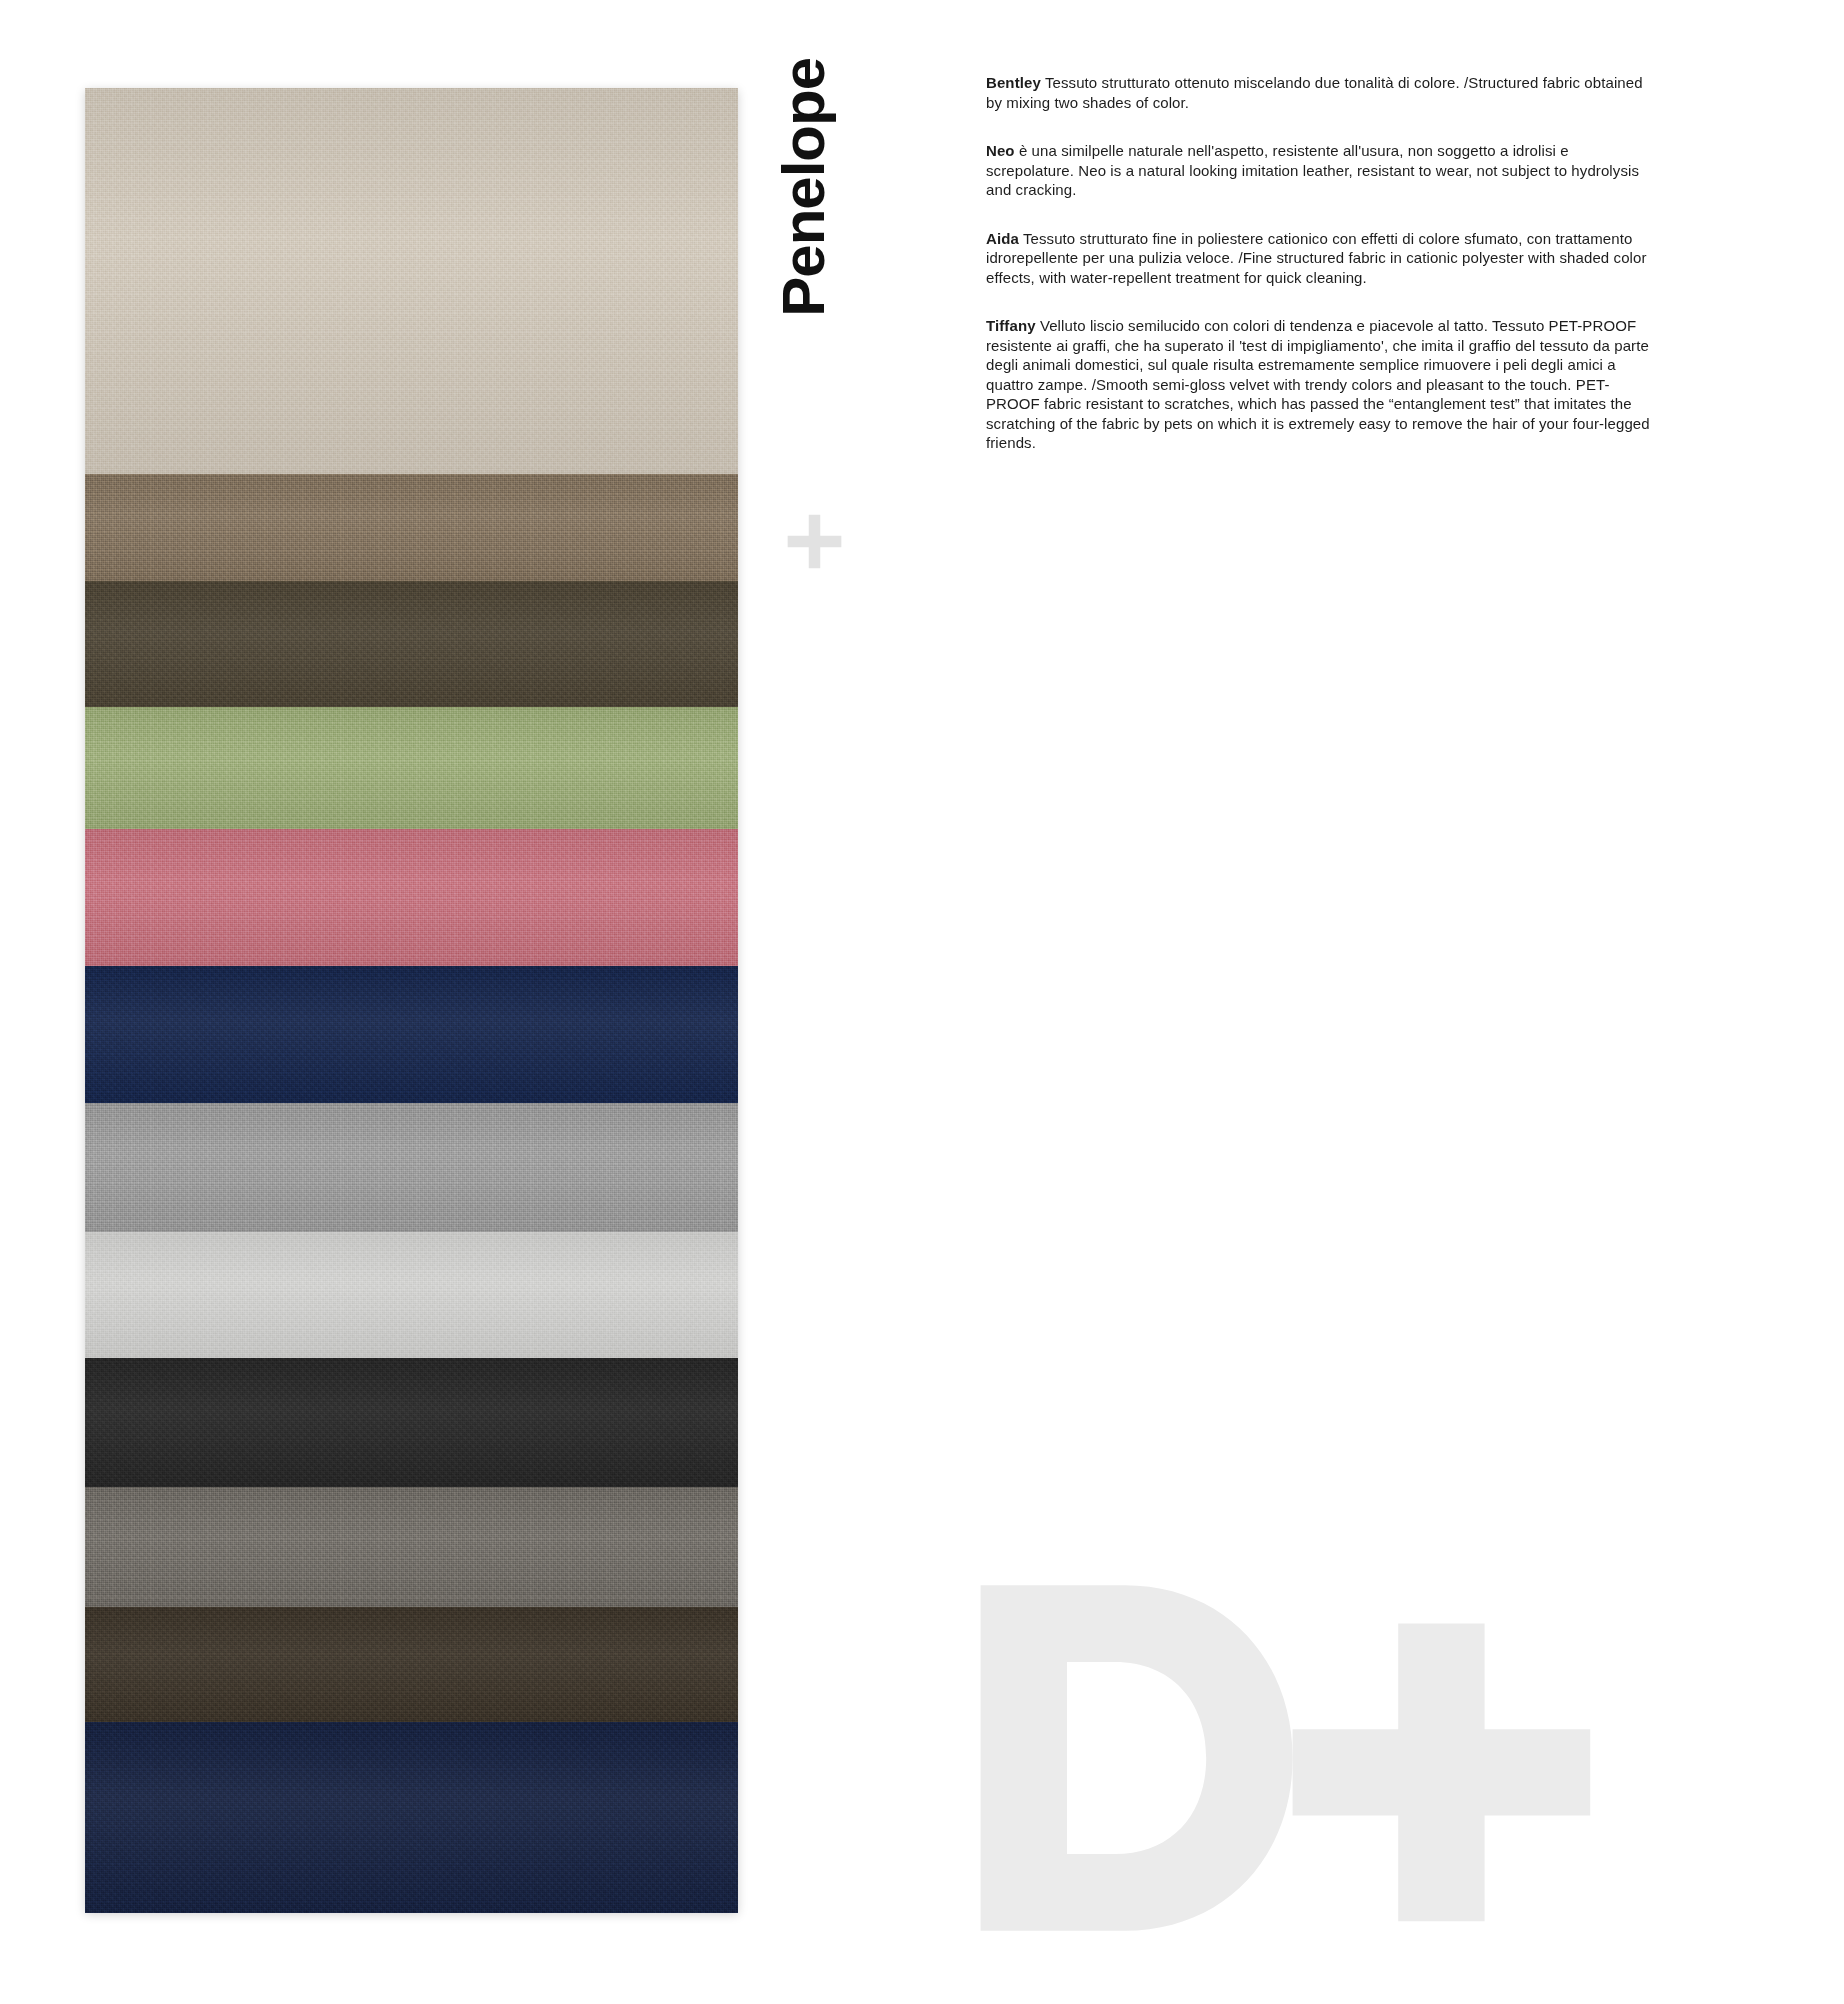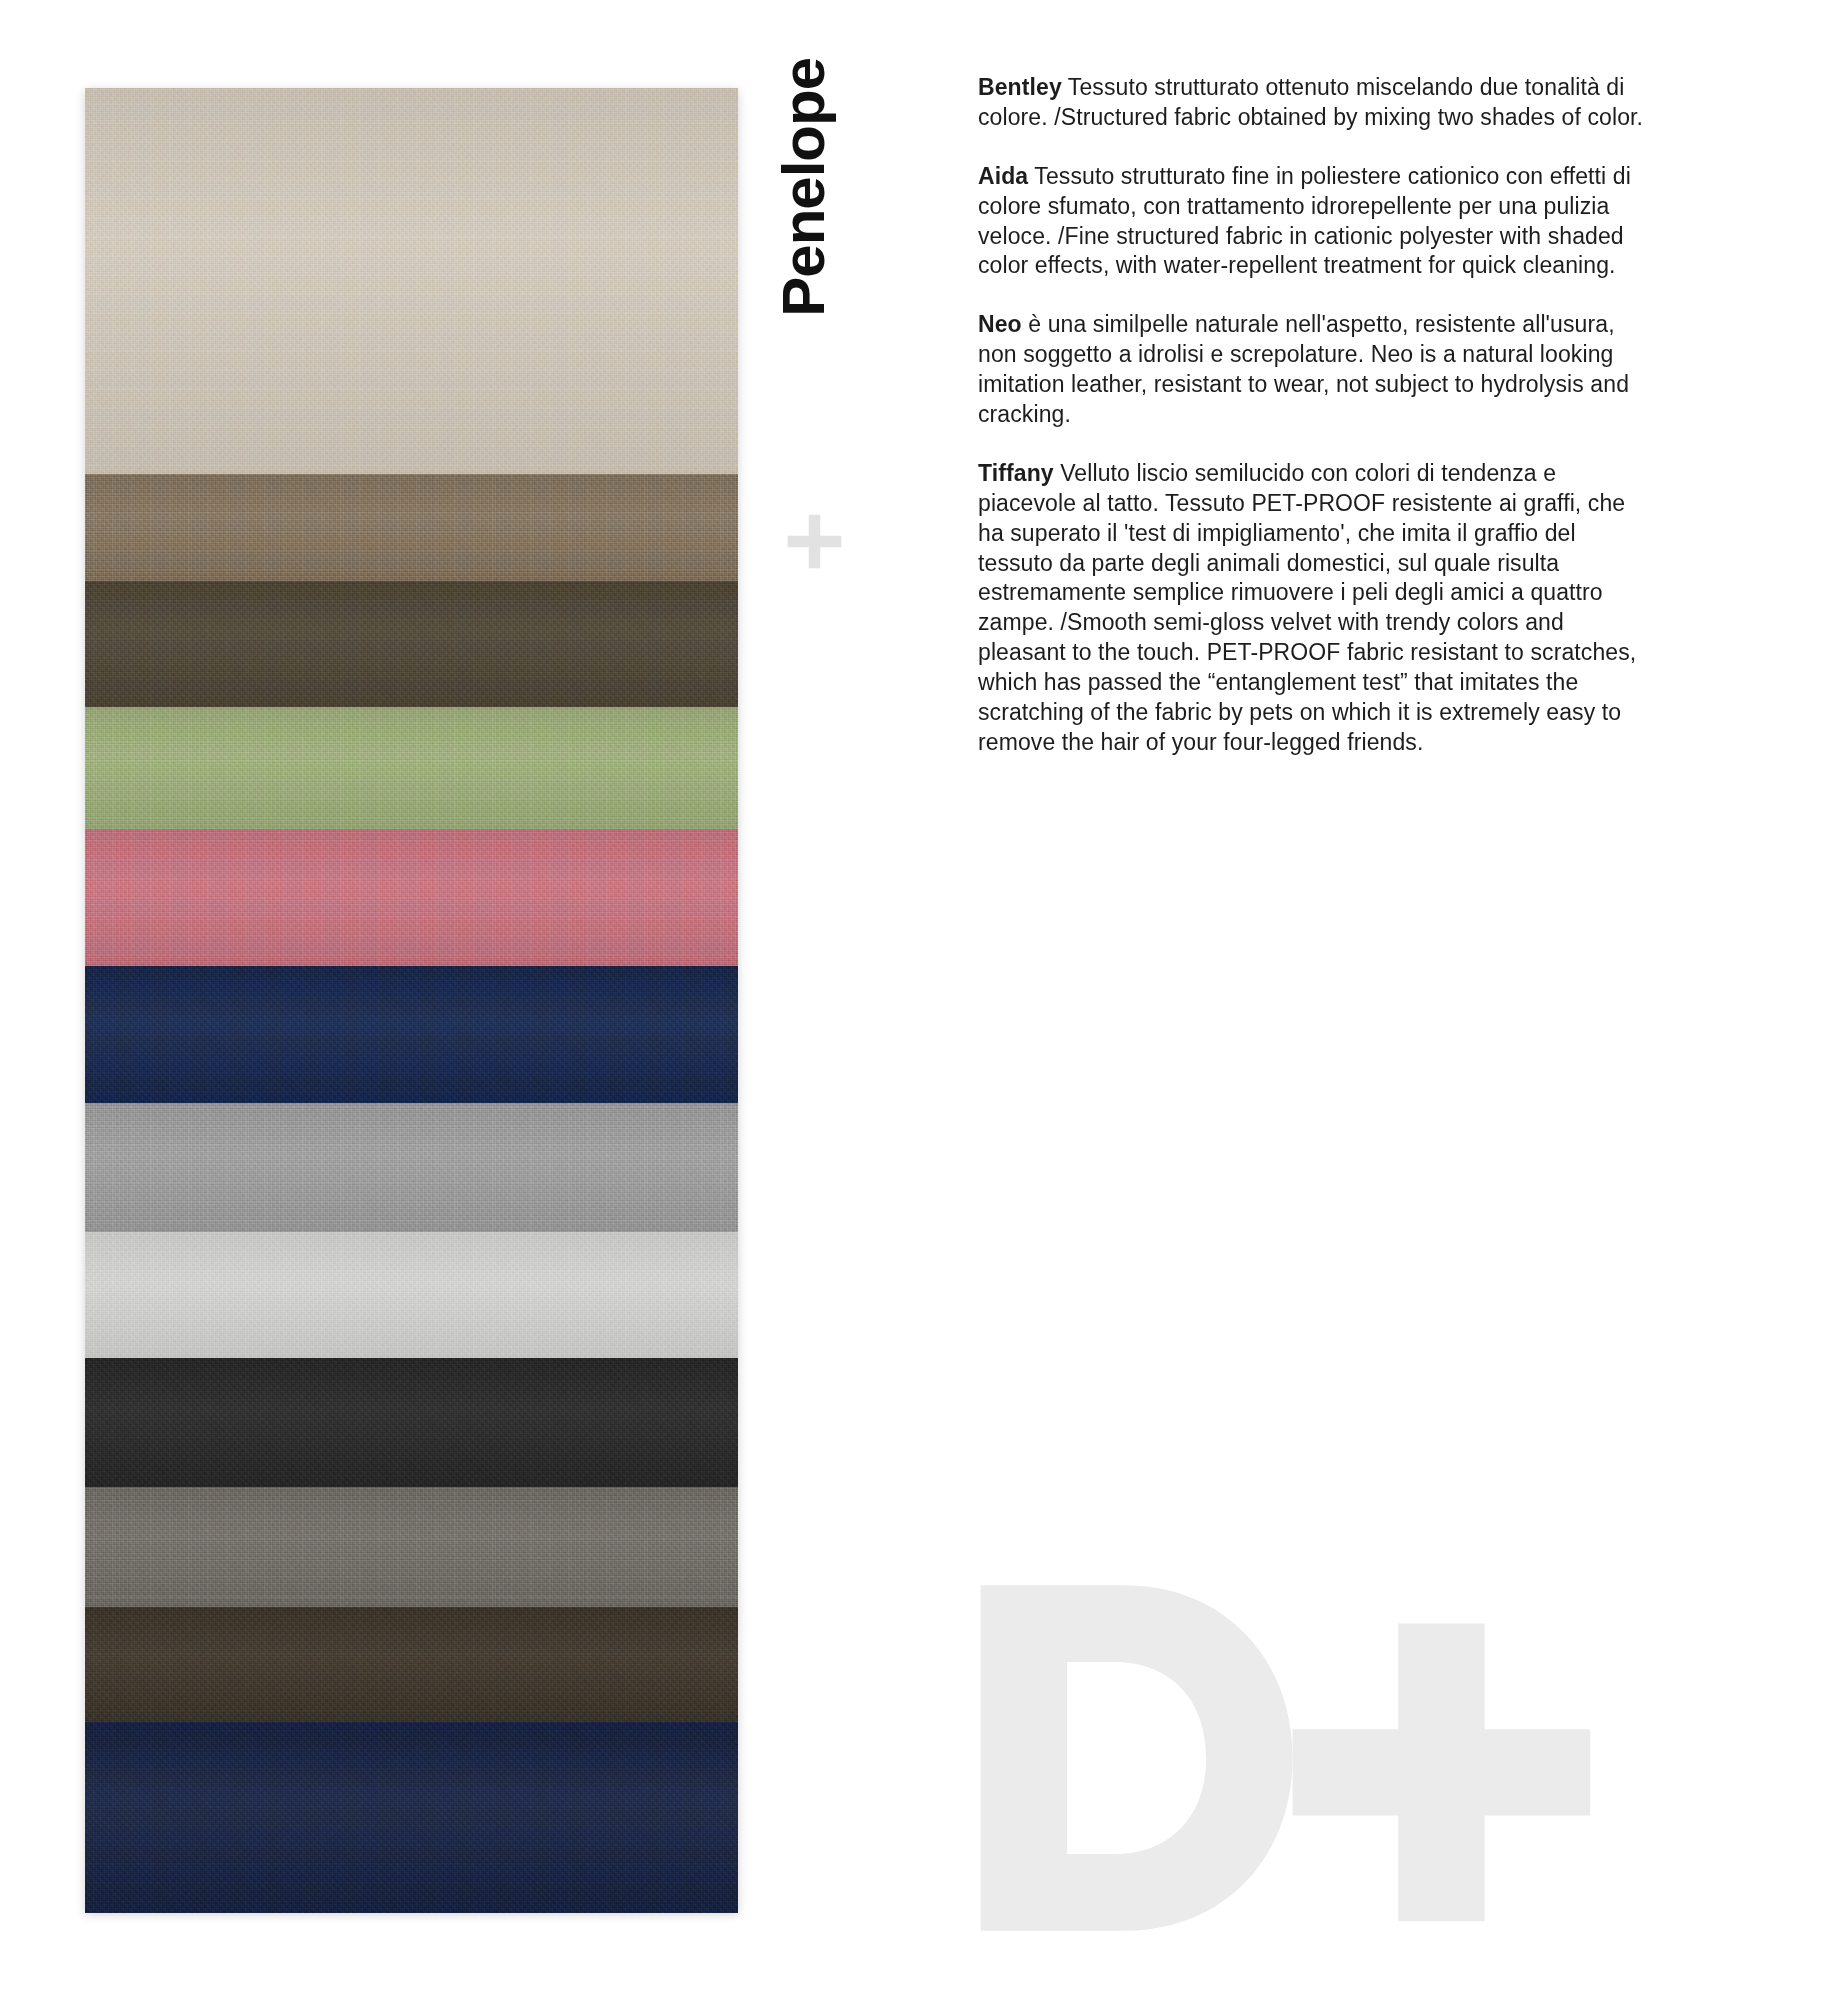--- a/index.html
+++ b/index.html
@@ -87,23 +87,23 @@
 
   
   #text-column {
     position: absolute;
     left: 978px;
     top: 73px;
     width: 672px;
     color: #1d1d1d;
   }
   .para {
-    font-size: 23px;
+    font-size: 15px;
     line-height: 1.30;
-    margin: 0 0 29px 0;
+    margin: 0 0 29px 8px;
     letter-spacing: 0.1px;
   }
   .para .lead {
     font-weight: 700;
   }
 
   
   #watermark {
     position: absolute;
     left: 961px;
@@ -191,25 +191,25 @@
   </svg>
 </div>
 
 <div id="text-column">
 
   <p class="para">
     <span class="lead">Bentley</span><span> Tessuto strutturato ottenuto miscelando due tonalità di colore. /Structured fabric obtained by mixing two shades of color.</span>
   </p>
 
   <p class="para">
+    <span class="lead">Neo</span><span> è una similpelle naturale nell'aspetto, resistente all'usura, non soggetto a idrolisi e screpolature. Neo is a natural looking imitation leather, resistant to wear, not subject to hydrolysis and cracking.</span>
+  </p>
+
+  <p class="para">
     <span class="lead">Aida</span><span> Tessuto strutturato fine in poliestere cationico con effetti di colore sfumato, con trattamento idrorepellente per una pulizia veloce. /Fine structured fabric in cationic polyester with shaded color effects, with water-repellent treatment for quick cleaning.</span>
-  </p>
-
-  <p class="para">
-    <span class="lead">Neo</span><span> è una similpelle naturale nell'aspetto, resistente all'usura, non soggetto a idrolisi e screpolature. Neo is a natural looking imitation leather, resistant to wear, not subject to hydrolysis and cracking.</span>
   </p>
 
   <p class="para">
     <span class="lead">Tiffany</span><span> Velluto liscio semilucido con colori di tendenza e piacevole al tatto. Tessuto PET-PROOF resistente ai graffi, che ha superato il 'test di impigliamento', che imita il graffio del tessuto da parte degli animali domestici, sul quale risulta estremamente semplice rimuovere i peli degli amici a quattro zampe. /Smooth semi-gloss velvet with trendy colors and pleasant to the touch. PET-PROOF fabric resistant to scratches, which has passed the “entanglement test” that imitates the scratching of the fabric by pets on which it is extremely easy to remove the hair of your four-legged friends.</span>
   </p>
 
 
 </div>
 
 <div id="watermark">

